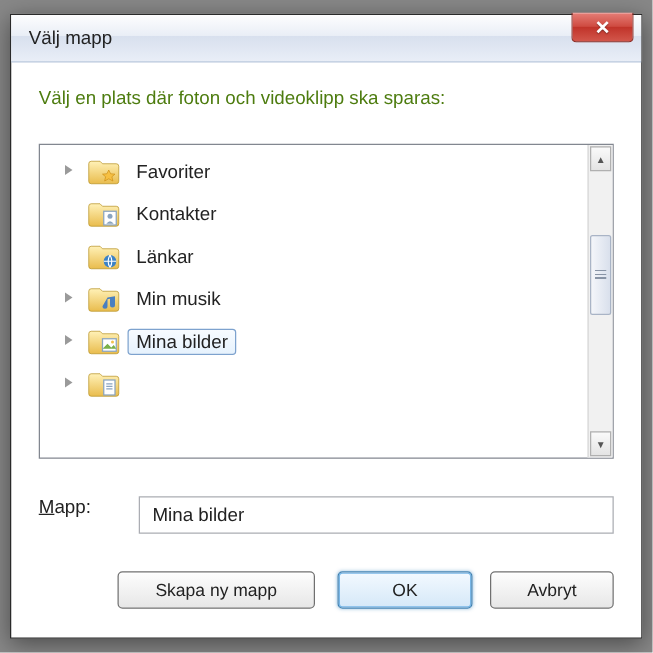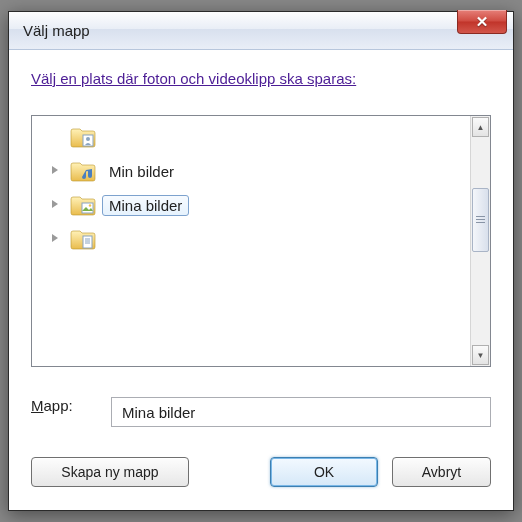--- a/index.html
+++ b/index.html
@@ -3,40 +3,40 @@
 <meta charset="utf-8">
 <style>
 * { box-sizing: border-box; margin: 0; padding: 0; font-family: "Segoe UI", Tahoma, sans-serif; }
 body { background: #888; width: 522px; height: 522px; display: flex; align-items: center; justify-content: center; }
 .dialog { width: 506px; height: 500px; background: #fff; border: 1px solid #2a2a2a; box-shadow: 0 4px 18px rgba(0,0,0,.45); position: relative; }
 .titlebar { height: 38px; background: linear-gradient(to bottom, #fdfdfe 0%, #e9eef6 45%, #d8e0ee 46%, #e9eef7 100%); border-bottom: 1px solid #b7c6dc; display: flex; align-items: center; padding-left: 14px; position: relative; }
 .titlebar-text { font-size: 15px; color: #222; }
 .close-btn { position: absolute; right: 6px; top: -2px; width: 50px; height: 24px; background: linear-gradient(to bottom, #e67f78 0%, #cf4b41 48%, #c1342a 52%, #d2564b 100%); border: 1px solid #8a2a22; border-top: none; border-radius: 0 0 4px 4px; display: flex; align-items: center; justify-content: center; cursor: pointer; box-shadow: inset 0 1px 0 rgba(255,255,255,.35); }
 .x { color: #fff; font-size: 15px; font-weight: bold; text-shadow: 0 1px 1px rgba(0,0,0,.4); }
 .body { padding: 20px 22px 16px 22px; }
-.instr { font-size: 15px; color: #4c1d95; margin-bottom: 28px; text-decoration: underline; }
+.instr { font-size: 15px; color: #4d7c0f; margin-bottom: 28px; }
 .tree-wrap { border: 1px solid #828790; height: 252px; position: relative; display: flex; }
 .tree { flex: 1; overflow: hidden; padding: 4px 0; }
 .row { display: flex; align-items: center; height: 34px; padding-left: 20px; cursor: pointer; font-size: 15px; color: #222; }
 .row.selected .label-box { background: linear-gradient(to bottom, #f7fbff, #e6f2fd); border: 1px solid #7da2ce; border-radius: 3px; padding: 1px 6px; }
 .label-box { padding: 1px 7px; }
 .expander { width: 12px; height: 12px; margin-right: 6px; display: inline-block; }
 .expander.has::before { content: ""; display: block; width: 0; height: 0; border-left: 6px solid #9a9a9a; border-top: 4px solid transparent; border-bottom: 4px solid transparent; margin-top: 1px; }
 .folder { width: 26px; height: 22px; margin-right: 6px; display: inline-block; position: relative; }
 .folder svg { width: 26px; height: 22px; }
 .scrollbar { width: 20px; border-left: 1px solid #d6d6d6; background: #f1f1f1; display: flex; flex-direction: column; }
 .sb-btn { height: 20px; background: linear-gradient(to bottom,#fafafa,#e4e4e4); border: 1px solid #b0b0b0; margin: 1px; display: flex; align-items: center; justify-content: center; font-size: 8px; color: #555; cursor: pointer; }
 .sb-track { flex: 1; position: relative; }
 .sb-thumb { position: absolute; left: 1px; right: 1px; top: 50px; height: 64px; background: linear-gradient(to right,#f4f6fa,#d9e0ec); border: 1px solid #a9b4c6; border-radius: 2px; cursor: pointer; }
 .sb-thumb::after { content: ""; position: absolute; left: 3px; right: 3px; top: 50%; height: 8px; transform: translateY(-50%); background: repeating-linear-gradient(to bottom,#8894a6 0 1px,transparent 1px 3px); }
 .field-row { display: flex; align-items: flex-start; margin-top: 30px; }
 .field-label { font-size: 15px; color: #222; width: 80px; }
 .field-label u { text-decoration: underline; }
 .field-input { flex: 1; height: 30px; border: 1px solid #abadb3; padding: 0 10px; font-size: 15px; color: #222; outline: none; }
-.buttons { display: flex; justify-content: space-between; margin-top: 30px; gap: 1px; }
+.buttons { display: flex; justify-content: flex-end; margin-top: 30px; gap: 18px; }
 .btn { height: 30px; border: 1px solid #707070; border-radius: 4px; background: linear-gradient(to bottom,#fdfdfd,#e7e7e7); font-size: 14px; color: #222; cursor: pointer; padding: 0 10px; box-shadow: inset 0 1px 0 rgba(255,255,255,.8); }
 .btn.newfolder { width: 158px; }
 .btn.ok { width: 108px; border: 1px solid #3c7fb1; background: linear-gradient(to bottom,#f3f9ff,#d5e8f8); box-shadow: 0 0 0 1px #79b7e7 inset, 0 0 3px rgba(58,134,190,.5); }
 .btn.cancel { width: 99px; }
 .right-btns { display: flex; gap: 14px; }
 </style>
 </head>
 <body>
 
 <div class="dialog">
@@ -44,47 +44,77 @@
     <span class="titlebar-text">Välj mapp</span>
     <div class="close-btn">
       <span class="x">✕</span>
     </div>
   </div>
   <div class="body">
     <div class="instr">Välj en plats där foton och videoklipp ska sparas:</div>
     <div class="tree-wrap">
       <div class="tree" id="tree">
           <div class="row">
+            <span class="expander has"></span>
+            <span class="folder"><svg viewBox="0 0 26 22">
+                <defs>
+                  <linearGradient id="g" x1="0" y1="0" x2="0" y2="1">
+                    <stop offset="0" stop-color="#fff1b7"></stop>
+                    <stop offset="1" stop-color="#e9bc4d"></stop>
+                  </linearGradient>
+                </defs>
+                <path d="M1 5 L1 19 Q1 21 3 21 L23 21 Q25 21 25 19 L25 7 Q25 5 23 5 L12 5 L10 3 L3 3 Q1 3 1 5 Z" fill="url(#g)" stroke="#b89429" stroke-width="0.6"></path>
+                <path d="M17 10 L18.5 13 L22 13.3 L19.5 15.4 L20.3 18.8 L17 17 L13.7 18.8 L14.5 15.4 L12 13.3 L15.5 13 Z" fill="#f6c043" stroke="#c88a12" stroke-width="0.5"></path>
+              </svg></span>
+            <span class="label-box">Favoriter</span>
+          </div>
+          <div class="row">
             <span class="expander"></span>
             <span class="folder"><svg viewBox="0 0 26 22">
                 <defs>
                   <linearGradient id="g" x1="0" y1="0" x2="0" y2="1">
                     <stop offset="0" stop-color="#fff1b7"></stop>
                     <stop offset="1" stop-color="#e9bc4d"></stop>
                   </linearGradient>
                 </defs>
                 <path d="M1 5 L1 19 Q1 21 3 21 L23 21 Q25 21 25 19 L25 7 Q25 5 23 5 L12 5 L10 3 L3 3 Q1 3 1 5 Z" fill="url(#g)" stroke="#b89429" stroke-width="0.6"></path>
                 <rect x="13" y="9" width="10" height="11" fill="#fff" stroke="#8aa4c0"></rect>
                 <circle cx="18" cy="13" r="2" fill="#8aa4c0"></circle>
                 <path d="M15 19 Q18 15 21 19" fill="#8aa4c0"></path>
               </svg></span>
+            <span class="label-box">Kontakter</span>
+          </div>
+          <div class="row">
+            <span class="expander"></span>
+            <span class="folder"><svg viewBox="0 0 26 22">
+                <defs>
+                  <linearGradient id="g" x1="0" y1="0" x2="0" y2="1">
+                    <stop offset="0" stop-color="#fff1b7"></stop>
+                    <stop offset="1" stop-color="#e9bc4d"></stop>
+                  </linearGradient>
+                </defs>
+                <path d="M1 5 L1 19 Q1 21 3 21 L23 21 Q25 21 25 19 L25 7 Q25 5 23 5 L12 5 L10 3 L3 3 Q1 3 1 5 Z" fill="url(#g)" stroke="#b89429" stroke-width="0.6"></path>
+                <circle cx="18" cy="15" r="5" fill="#3b82c6"></circle>
+                <path d="M13 15 L23 15 M18 10 Q15 15 18 20 M18 10 Q21 15 18 20" stroke="#fff" stroke-width="0.9" fill="none"></path>
+              </svg></span>
+            <span class="label-box">Länkar</span>
           </div>
           <div class="row">
             <span class="expander has"></span>
             <span class="folder"><svg viewBox="0 0 26 22">
                 <defs>
                   <linearGradient id="g" x1="0" y1="0" x2="0" y2="1">
                     <stop offset="0" stop-color="#fff1b7"></stop>
                     <stop offset="1" stop-color="#e9bc4d"></stop>
                   </linearGradient>
                 </defs>
                 <path d="M1 5 L1 19 Q1 21 3 21 L23 21 Q25 21 25 19 L25 7 Q25 5 23 5 L12 5 L10 3 L3 3 Q1 3 1 5 Z" fill="url(#g)" stroke="#b89429" stroke-width="0.6"></path>
                 <path d="M16 10 L22 9 L22 16 Q22 18 20 18 Q18 18 18 16 L18 11 L16 11.4 L16 17 Q16 19 14 19 Q12 19 12 17 Z" fill="#4a7fc0"></path>
               </svg></span>
-            <span class="label-box">Min bilder</span>
+            <span class="label-box">Min musik</span>
           </div>
           <div class="row selected">
             <span class="expander has"></span>
             <span class="folder"><svg viewBox="0 0 26 22">
                 <defs>
                   <linearGradient id="g" x1="0" y1="0" x2="0" y2="1">
                     <stop offset="0" stop-color="#fff1b7"></stop>
                     <stop offset="1" stop-color="#e9bc4d"></stop>
                   </linearGradient>
                 </defs>

